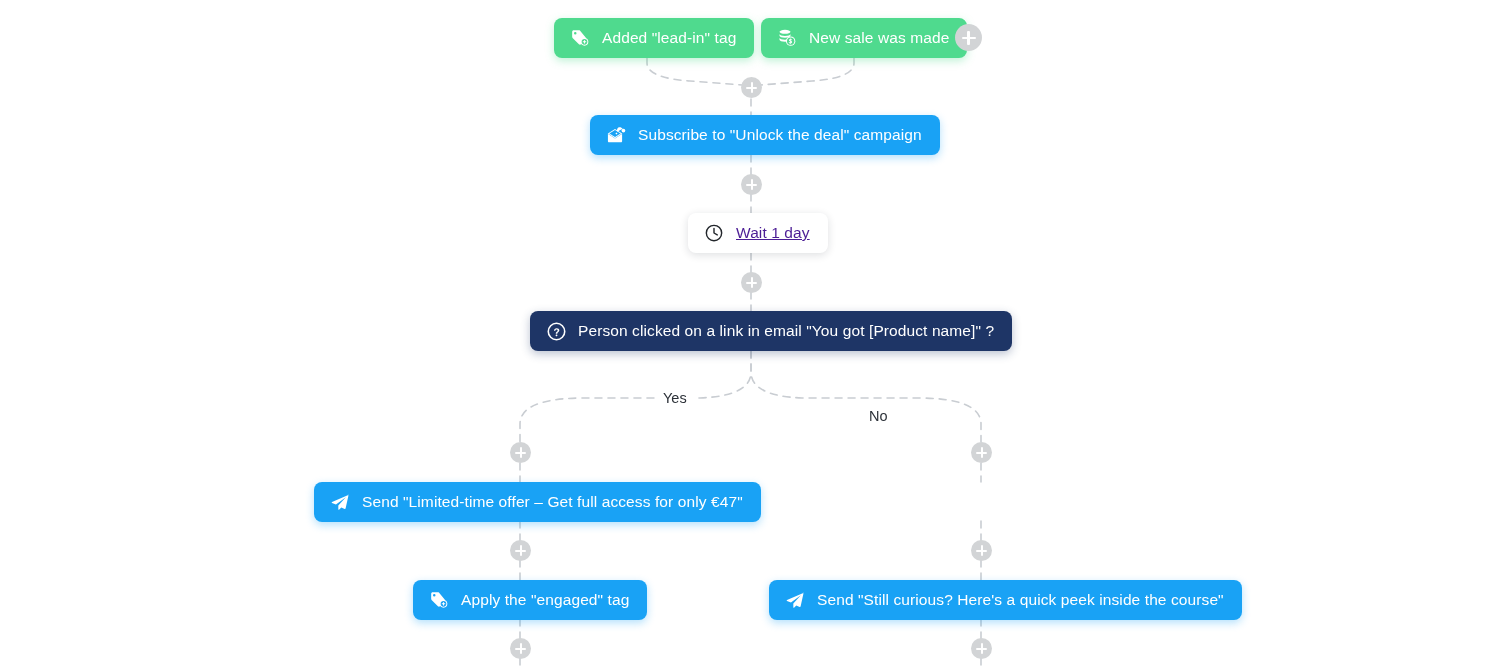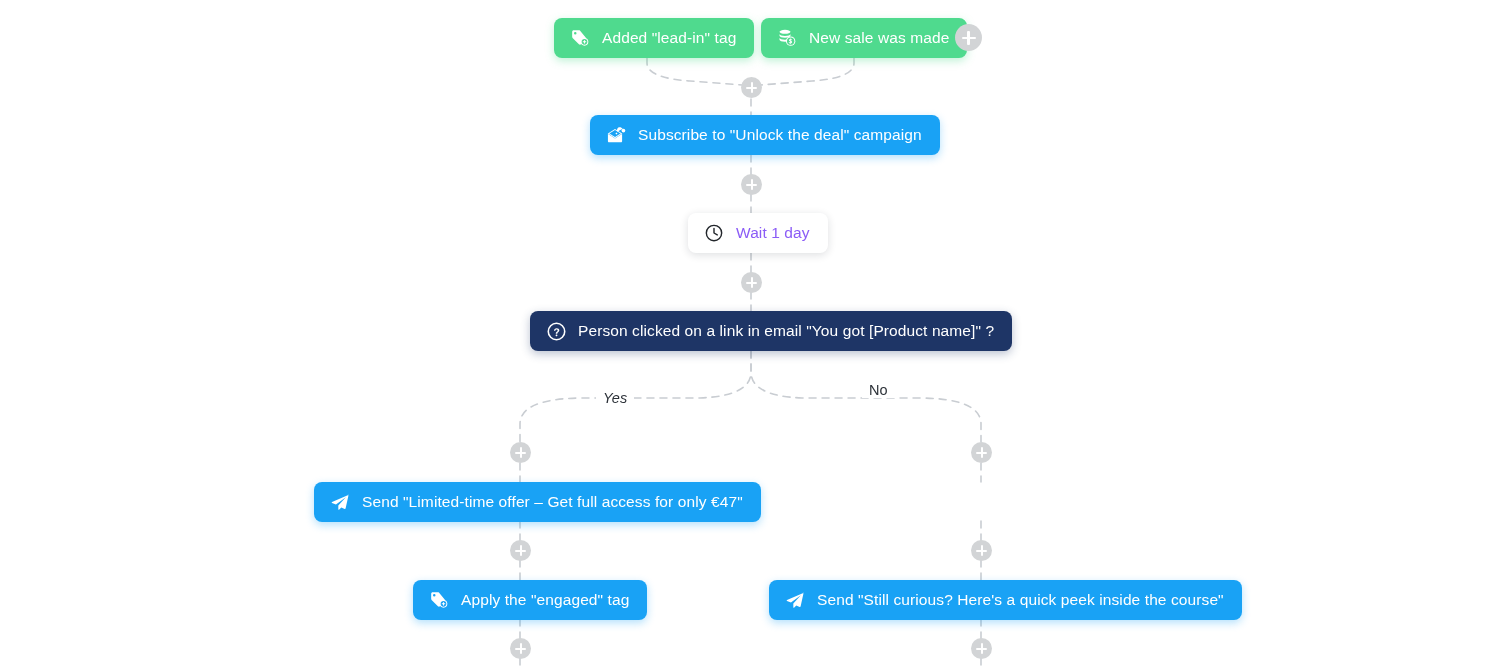--- a/index.html
+++ b/index.html
@@ -66,22 +66,23 @@
     color: #ffffff;
     box-shadow: 0 3px 9px rgba(79, 218, 142, 0.36);
   }
   .node.action {
     background: #19a2f5;
     color: #ffffff;
     box-shadow: 0 3px 9px rgba(25, 162, 245, 0.33);
   }
   .node.wait {
     background: #ffffff;
-    color: #8b5cf6;
+    color: #4c1d95;
     box-shadow: 0 2px 9px rgba(22, 30, 45, 0.14);
+    text-decoration: underline;
   }
   .node.condition {
     background: #1e3566;
     color: #ffffff;
     box-shadow: 0 3px 10px rgba(30, 53, 102, 0.30);
   }
 
   
   .plus {
     position: absolute;
@@ -220,22 +221,22 @@
   <div class="node condition" style="left:530px; top:311px;">
     <span class="ico">
       <svg width="21" height="21" viewBox="0 0 24 24">
         <circle cx="12" cy="12" r="9.4" fill="none" stroke="#ffffff" stroke-width="1.8"></circle>
         <path fill="#ffffff" d="M11.2 14.3c0-1 .3-1.5 1.1-2.1.7-.5 1-.8 1-1.4 0-.7-.5-1.1-1.2-1.1-.8 0-1.3.5-1.4 1.3H9.1c.1-1.7 1.3-2.8 3.1-2.8 1.8 0 3 1 3 2.5 0 1-.4 1.6-1.3 2.2-.7.5-.9.8-.9 1.4v.3h-1.8zm-.3 2.1c0-.6.5-1.1 1.1-1.1.6 0 1.1.5 1.1 1.1 0 .6-.5 1.1-1.1 1.1-.6 0-1.1-.5-1.1-1.1z"></path>
       </svg>
     </span>
     <span class="lbl">Person clicked on a link in email "You got [Product name]" ?</span>
   </div>
 
-  <div class="branch-label" style="left:596px; top:391px;font-style:italic;">Yes</div>
-  <div class="branch-label" style="left:862px; top:383px;">No</div>
+  <div class="branch-label" style="left:656px; top:391px;">Yes</div>
+  <div class="branch-label" style="left:862px; top:409px;">No</div>
 
   <div class="plus" style="left:510px; top:442px;"></div>
   <div class="plus" style="left:971px; top:442px;"></div>
 
   <div class="node action" style="left:314px; top:482px;">
     <span class="ico">
       <svg width="21" height="21" viewBox="0 0 24 24">
         <path fill="#ffffff" d="M21.6 3.1L2.3 11.4c-.5.2-.5.9 0 1.1l4.5 1.7 11.3-8.2-8.6 9.3v4.4c0 .6.7.8 1.1.4l2.3-2.4 3.9 1.6c.4.2.9-.1 1-.5l3.3-14.9c.1-.6-.5-1-1.5-.8z"></path>
       </svg>
     </span>

